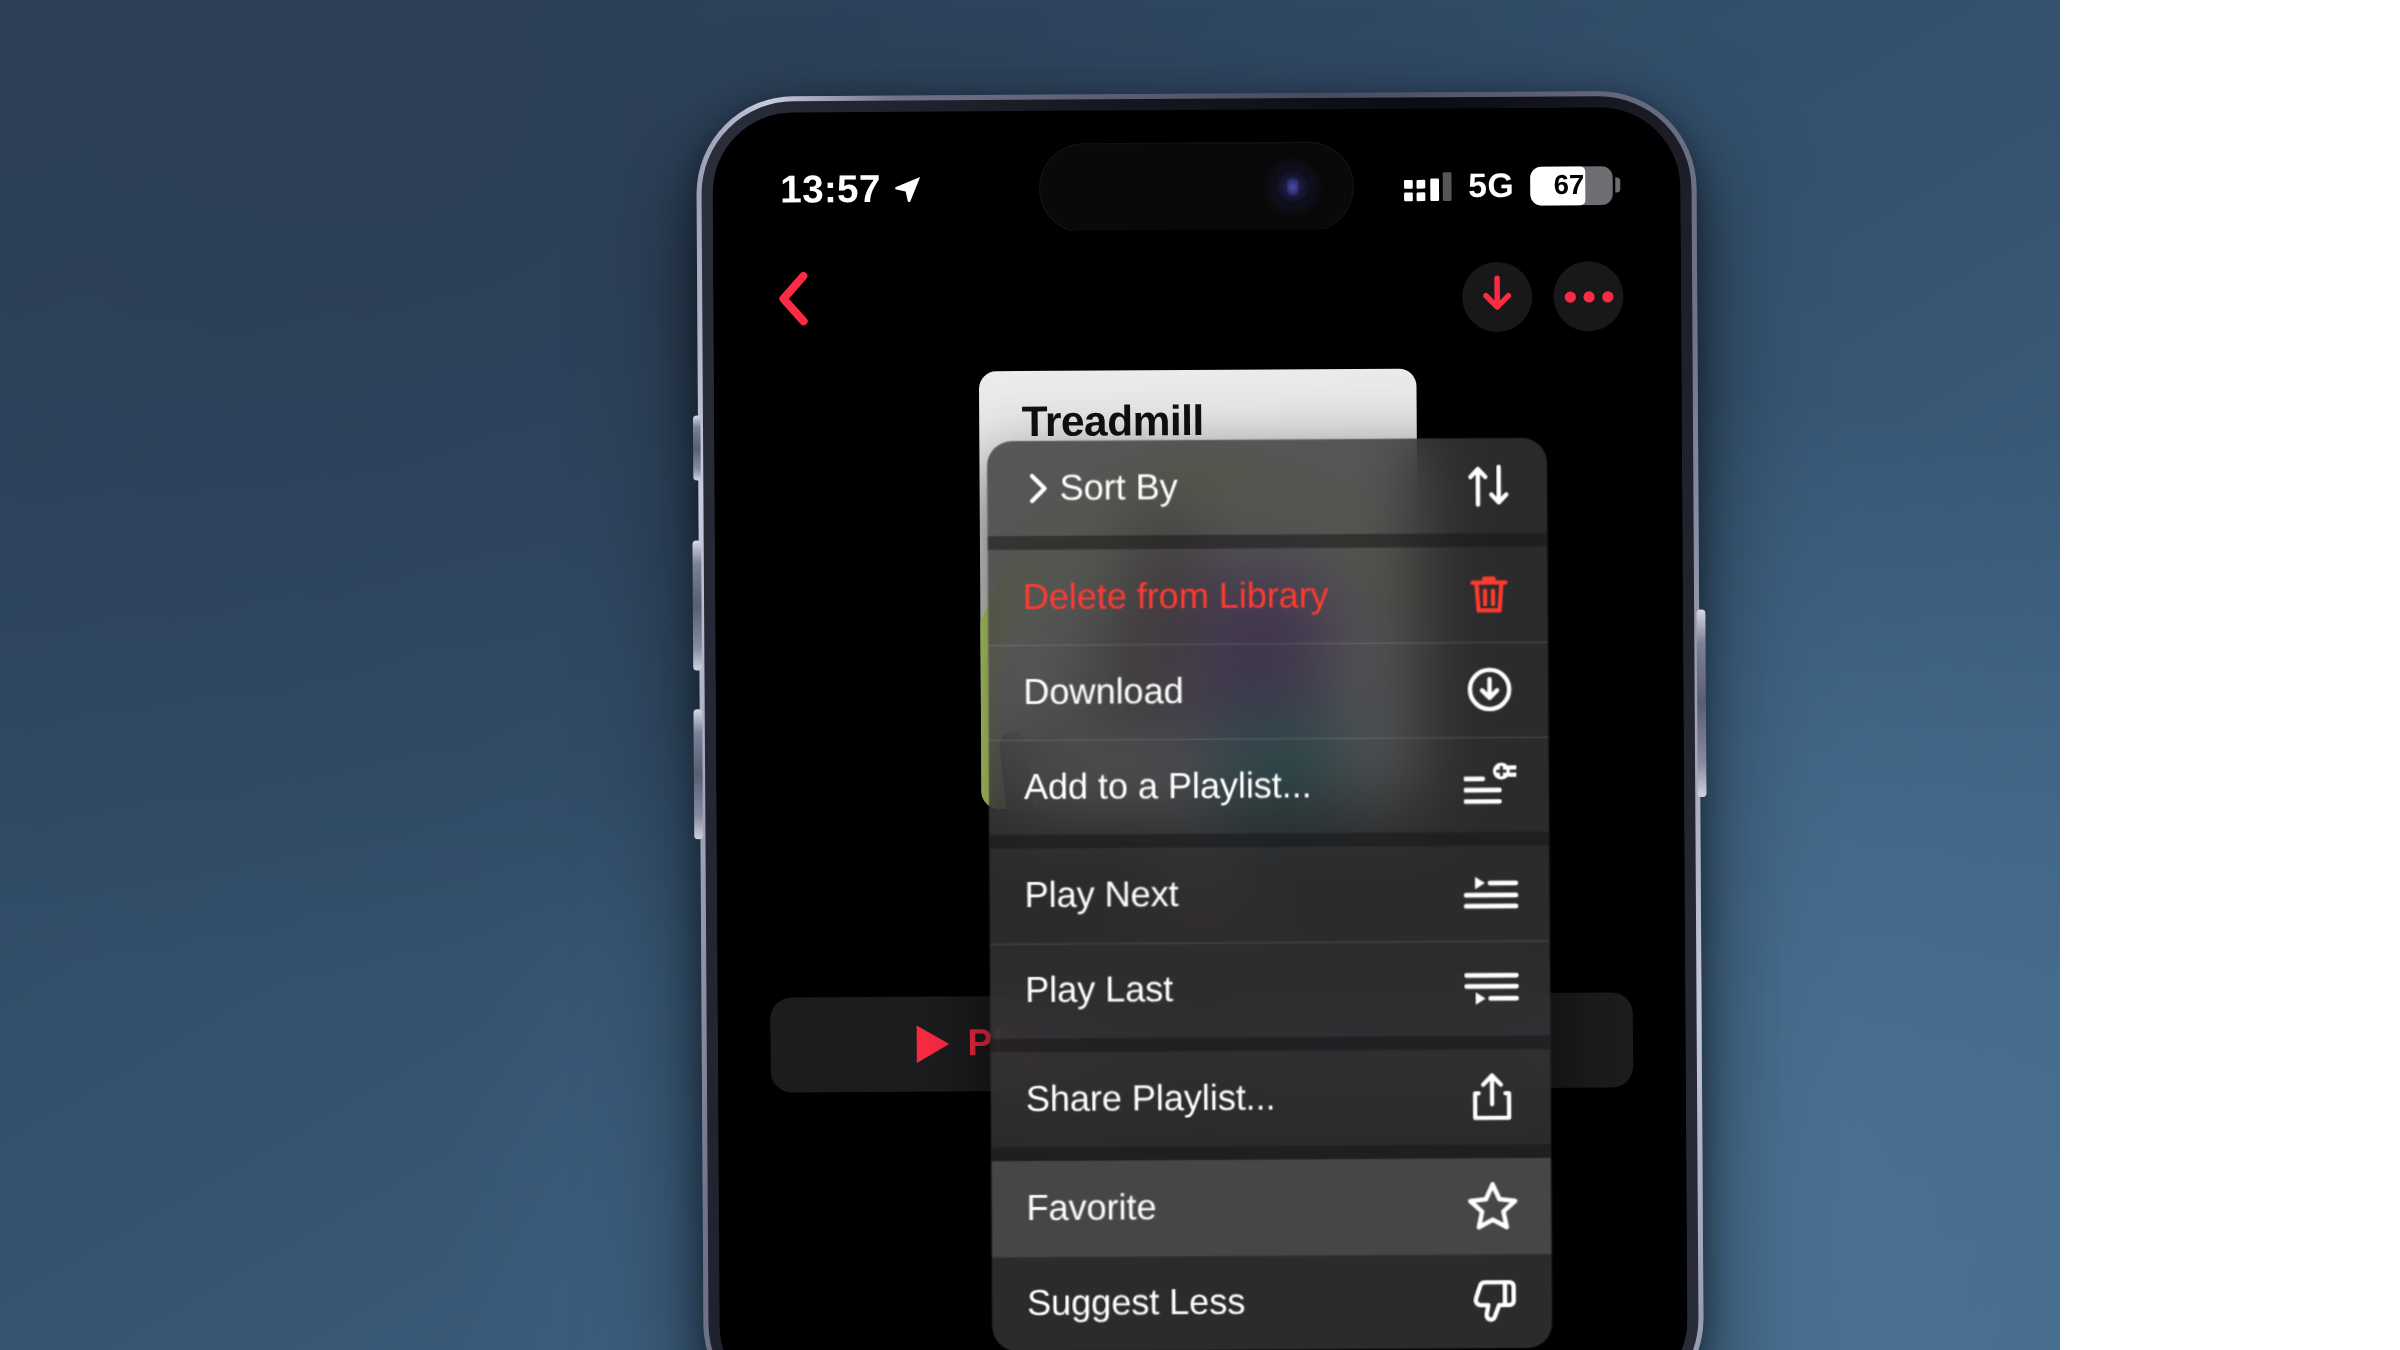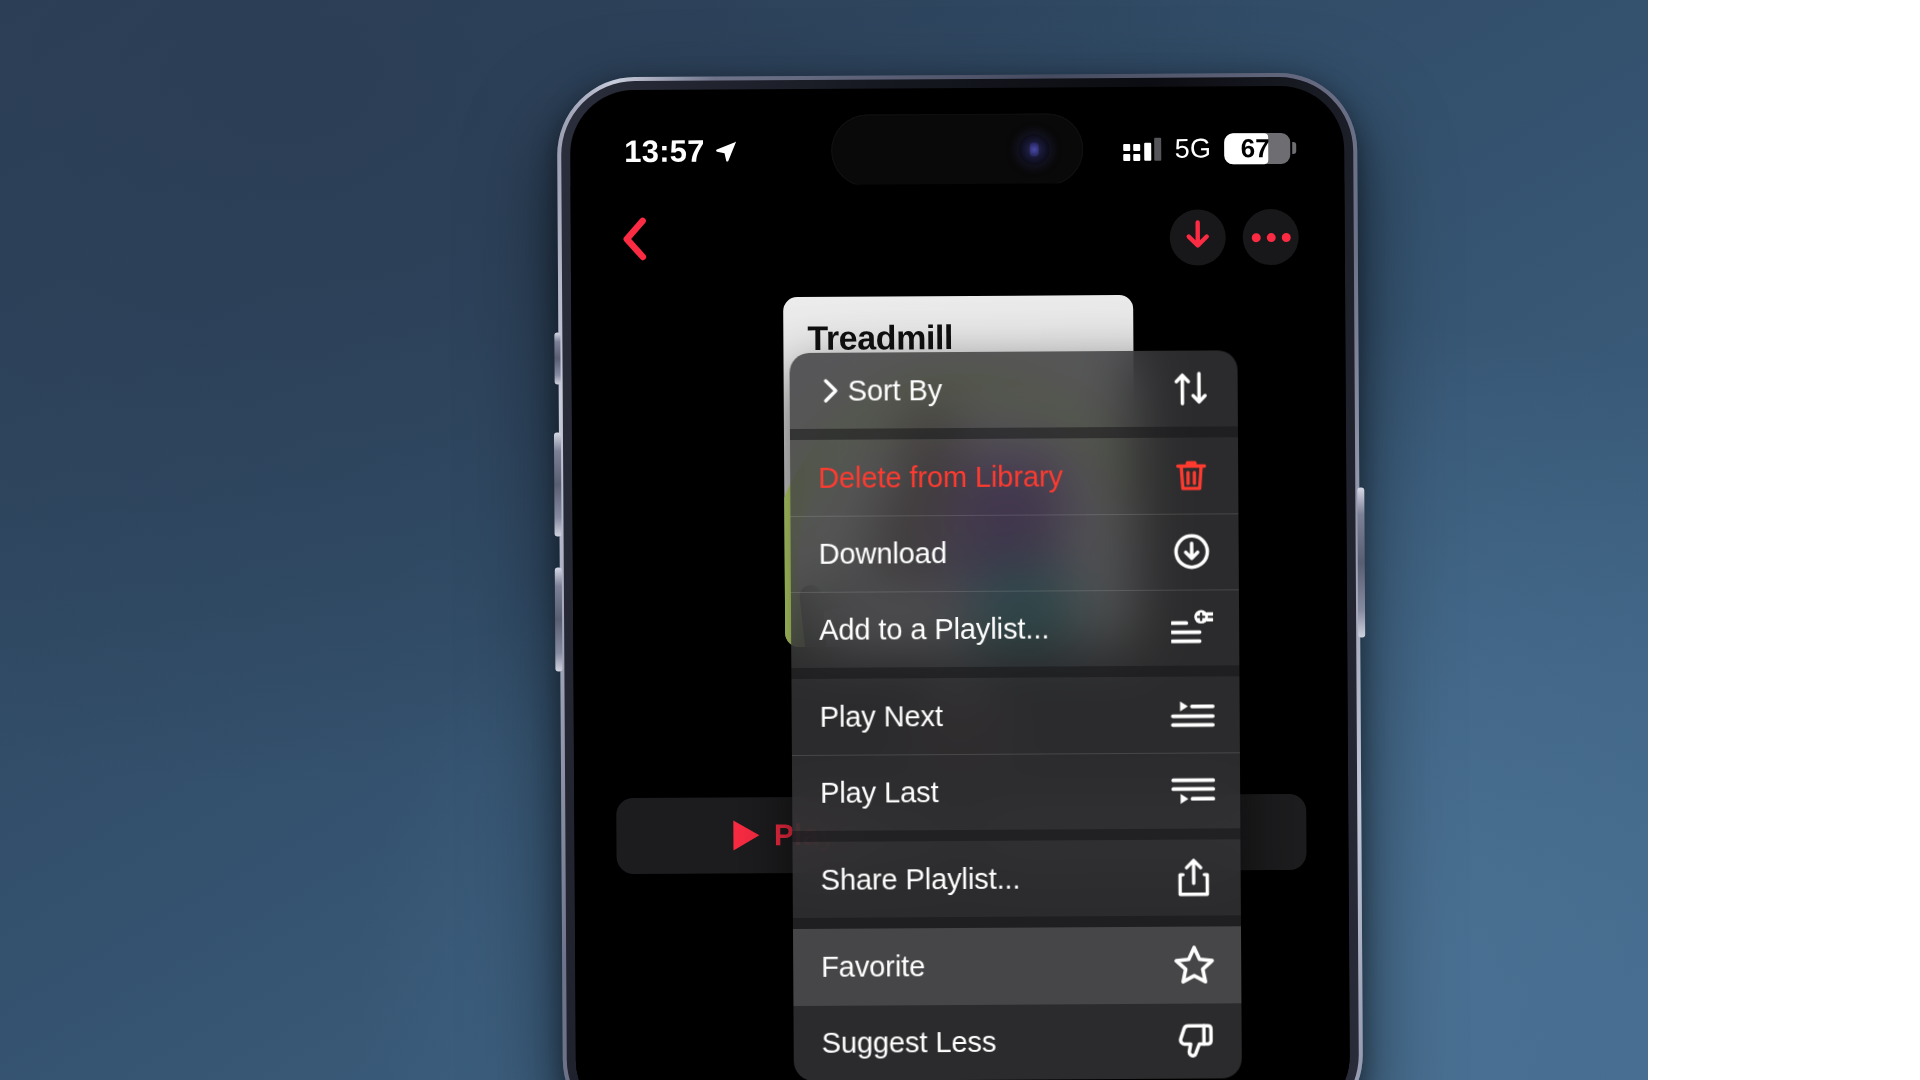--- a/index.html
+++ b/index.html
@@ -88,37 +88,37 @@
 
   .loc-arrow{ width:24px; height:24px; display:block; }
 
   
   #sb-signal{ display:flex; align-items:flex-end; gap:3.5px; height:24px; }
   .sig-col{ display:flex; flex-direction:column; justify-content:flex-end; gap:3px; }
   .sig-dot{ width:7px; height:7px; background:#fff; border-radius:1px; }
   .sig-bar{ width:7px; background:#fff; border-radius:1px; }
   .sig-bar.dim{ background:#55555a; }
 
-  #sb-net{ font-size:27px; font-weight:400; letter-spacing:.3px; }
+  #sb-net{ font-size:27px; font-weight:700; letter-spacing:.3px; }
 
   #sb-battery{
     position:relative; width:66px; height:31px;
     border-radius:9px;
     background:#6d6d72;
     overflow:visible;
     display:flex; align-items:center;
   }
   #sb-batt-fill{
     position:absolute; left:0; top:0; bottom:0;
     width:67%;
     background:#fff; border-radius:9px 4px 4px 9px;
   }
   #sb-batt-pct{
     position:relative; z-index:2;
-    color:#000; font-size:26px; font-weight:700;
+    color:#000; font-size:22px; font-weight:700;
     width:100%; text-align:center; padding-right:4px;
   }
   #sb-batt-cap{
     position:absolute; right:-6px; top:50%; transform:translateY(-50%);
     width:4px; height:12px; border-radius:0 3px 3px 0;
     background:#6d6d72;
   }
 
   
   #app{
@@ -155,21 +155,21 @@
     box-shadow:0 14px 34px rgba(0,0,0,.6);
   }
   #art-ring{
     position:absolute; left:-4%; top:22%;
     width:112%; height:112%;
     border-radius:50%;
     border:26px solid #c6e86a;
     opacity:.95;
   }
   #art-title{
-    position:absolute; left:24px; top:22px;
+    position:absolute; left:34px; top:22px;
     font-size:34px; font-weight:700; color:#101010;
     letter-spacing:-.4px;
   }
   
   #art-figure{
     position:absolute; left:92px; top:110px; width:230px; height:250px;
   }
   .fig{ position:absolute; }
   #fig-arm{
     left:28px; top:0; width:46px; height:120px;

